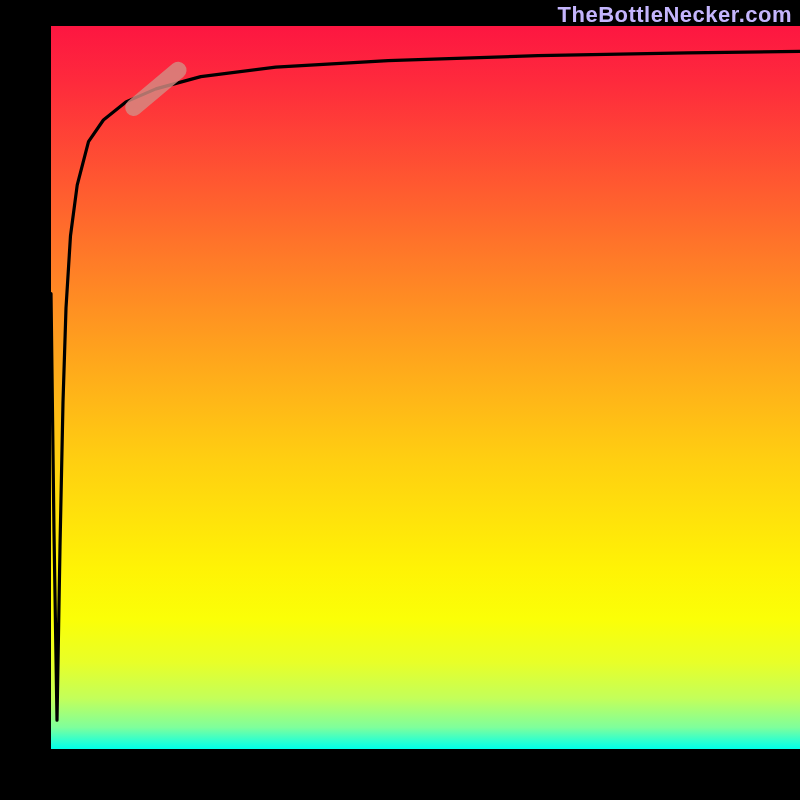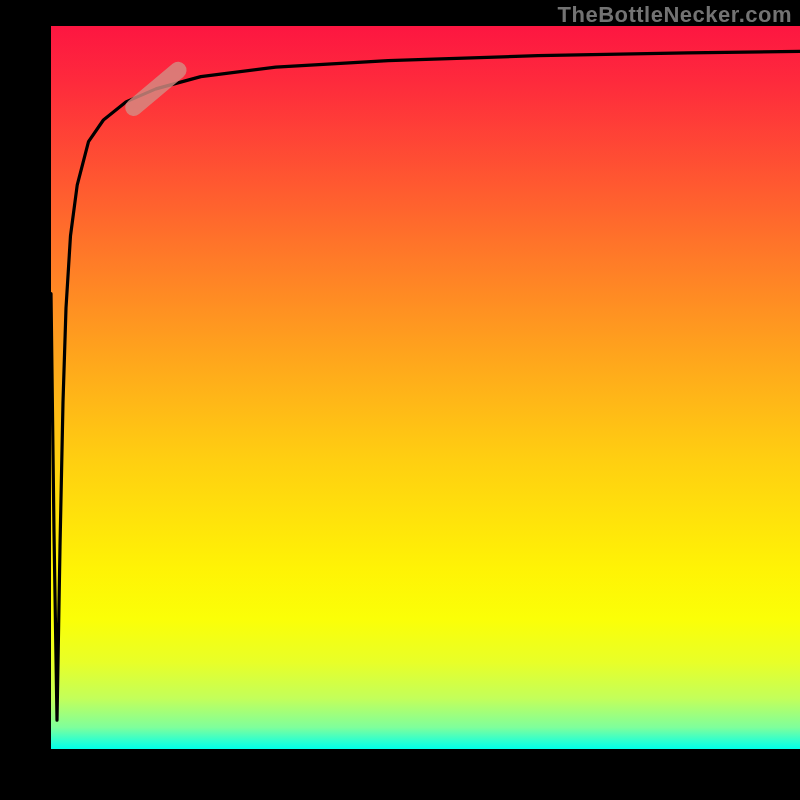--- a/index.html
+++ b/index.html
@@ -10,21 +10,21 @@
     height: 800px;
     background: #000;
   }
   .watermark {
     position: absolute;
     top: 2px;
     right: 8px;
     font-size: 22px;
     font-weight: 600;
     letter-spacing: 0.5px;
-    color: #737373;
+    color: #c4b5fd;
     font-family: Arial, Helvetica, sans-serif;
   }
   .plot-area {
     position: absolute;
     left: 51px;
     top: 26px;
     width: 749px;
     height: 723px;
     background: linear-gradient(
       to bottom,

